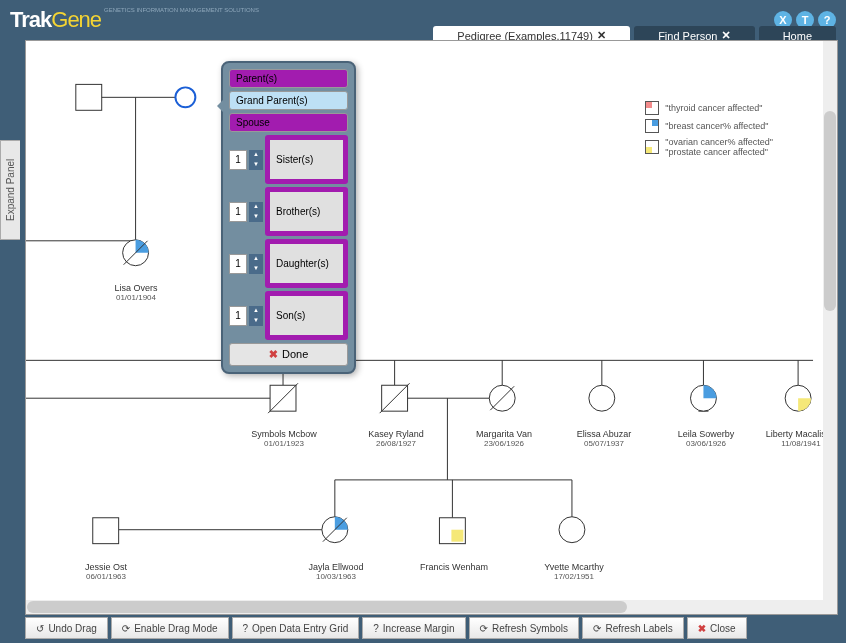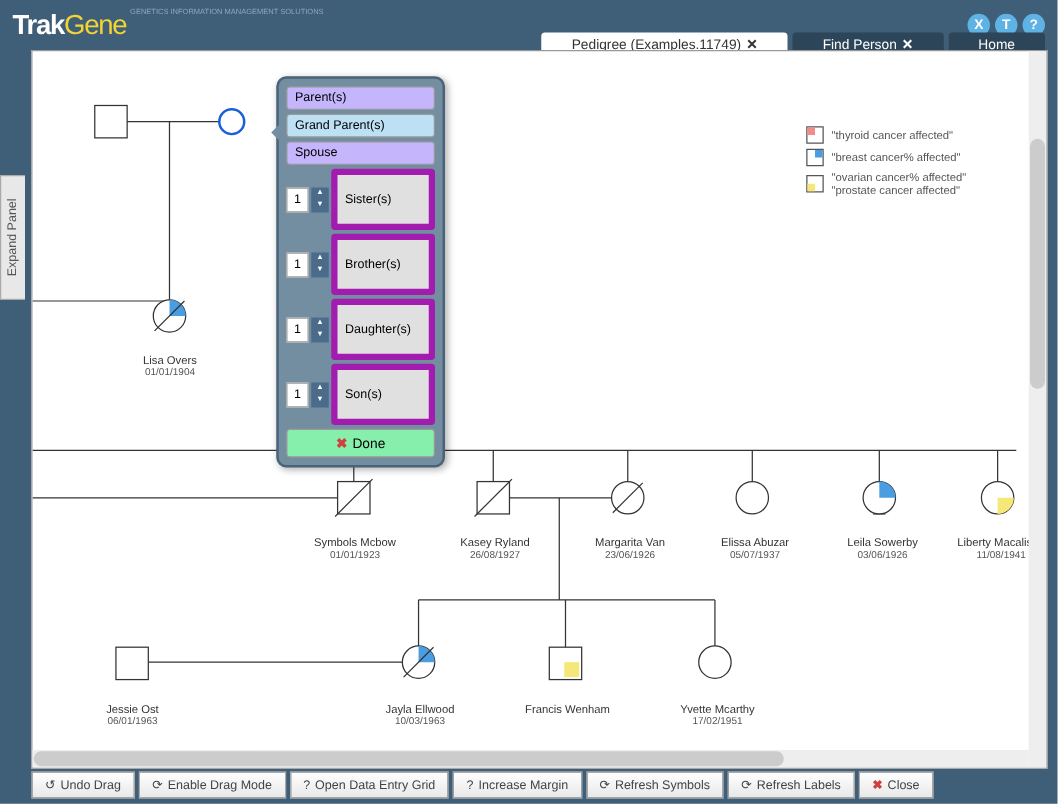--- a/index.html
+++ b/index.html
@@ -27,28 +27,28 @@
 .person .dob{font-size:8px;color:#555}
 .legend{position:absolute;right:50px;top:60px;font-size:9px;color:#555}
 .legend-row{display:flex;align-items:center;gap:6px;margin-bottom:4px}
 .legend-sq{width:14px;height:14px;border:1px solid #555;position:relative}
 .lg-red::before{content:"";position:absolute;left:0;top:0;width:50%;height:50%;background:#f38b8b}
 .lg-blue::before{content:"";position:absolute;right:0;top:0;width:50%;height:50%;background:#4a9de0}
 .lg-brown::before{content:"";position:absolute;left:0;bottom:0;width:50%;height:50%;background:#a68b5a}
 .lg-yellow::before{content:"";position:absolute;right:0;bottom:0;width:50%;height:50%;background:#f5e878}
 .popup{position:absolute;left:195px;top:20px;width:135px;background:#738ea0;border:2px solid #4a6378;border-radius:8px;padding:6px;box-shadow:2px 2px 6px rgba(0,0,0,0.3)}
 .popup::before{content:"";position:absolute;left:-14px;top:35px;border:8px solid transparent;border-right-color:#738ea0}
-.popup-item{background:#c4b5fd;border:1px solid #999;border-radius:3px;margin-bottom:3px;padding:3px 6px;font-size:10px;cursor:pointer;display:flex;align-items:center}
+.popup-item{background:#a21caf;border:1px solid #999;border-radius:3px;margin-bottom:3px;padding:3px 6px;font-size:10px;cursor:pointer;display:flex;align-items:center}
 .popup-item.sel{background:#bde0f5}
 .popup-item.withnum{padding:0;background:transparent;border:none;gap:2px}
 .numbox{width:18px;height:20px;background:#fff;border:1px solid #999;font-size:10px;text-align:center;line-height:18px}
 .stepper{width:14px;height:20px;background:#4a6b8a;display:flex;flex-direction:column}
 .stepper div{flex:1;color:#fff;font-size:6px;text-align:center;line-height:9px;cursor:pointer}
 .lbl{flex:1;background:#e0e0e0;border:5px solid #a21caf;border-radius:3px;padding:14px 6px;font-size:10px}
-.done{background:#86efac;border:1px solid #999;border-radius:3px;padding:4px;text-align:center;font-size:11px;cursor:pointer;margin-top:2px}
+.done{background:#e5e5e5;border:1px solid #999;border-radius:3px;padding:4px;text-align:center;font-size:11px;cursor:pointer;margin-top:2px}
 .done .xr{color:#d04040;font-weight:bold;margin-right:4px}
 .footer{position:absolute;left:25px;right:8px;bottom:4px;height:22px;display:flex;gap:3px}
 .fbtn{flex:0 0 auto;background:linear-gradient(#fff,#e8e8e8);border:1px solid #aaa;font-size:10px;padding:3px 10px;cursor:pointer;display:flex;align-items:center;gap:4px;color:#444}
 .fbtn .ic{font-size:10px}
 .fbtn.close .ic{color:#d04040;font-weight:bold}
 svg{position:absolute;left:0;top:0;width:100%;height:100%;pointer-events:none}
 </style>
 </head>
 <body>
 

